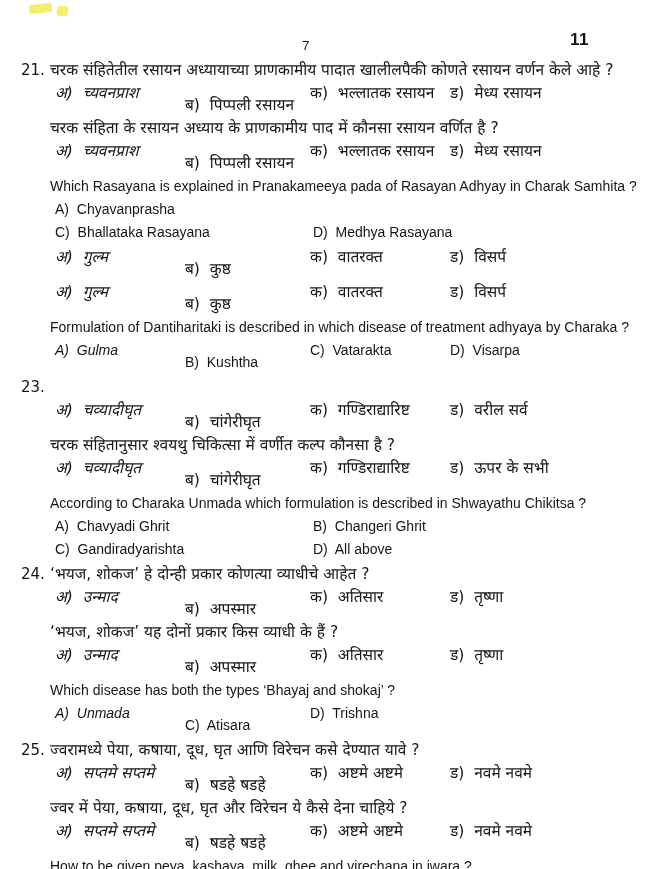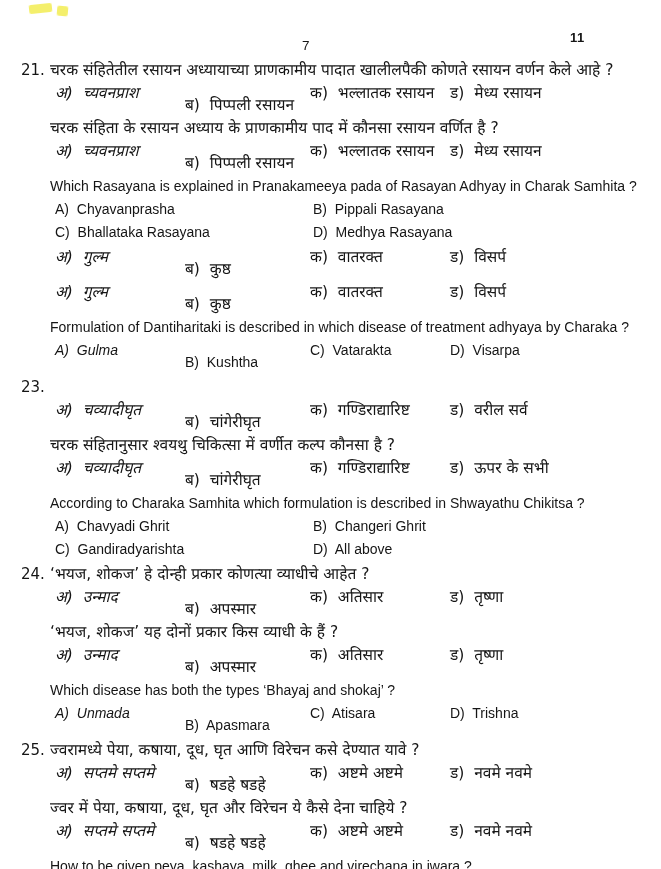--- a/index.html
+++ b/index.html
@@ -5,21 +5,21 @@
   * { margin:0; padding:0; box-sizing:border-box; }
   html,body { width:661px; height:869px; }
   body {
     background:#ffffff;
     font-family:"Liberation Sans", sans-serif;
     color:#151515;
     position:relative;
     overflow:hidden;
   }
   .page-num-center { position:absolute; top:38px; left:302px; font-size:13.5px; }
-  .page-num-corner { position:absolute; top:30px; left:570px; font-size:13px; font-weight:bold; letter-spacing:0.5px; }
+  .page-num-corner { position:absolute; top:30px; left:570px; font-size:17px; font-weight:bold; letter-spacing:0.5px; }
   .mark { position:absolute; background:#f2ec48; border-radius:2px; opacity:0.8; filter:blur(0.4px); }
   .content { position:absolute; top:59px; left:0; width:555px; }
   .question { position:relative; padding-left:50px; margin-bottom:2px; }
   .line { min-height:23px; line-height:23px; white-space:nowrap; }
   .qnum { position:absolute; left:21px; top:0; font-size:15px; line-height:23px; }
   .dev { font-size:15.5px; font-family:"DejaVu Sans", sans-serif; }
   .en  { font-size:14px; font-family:"Liberation Sans", sans-serif; }
   .opts4, .opts2 { display:flex; padding-left:5px; }
   .opts4 .cell:nth-child(1) { width:130px;font-style:italic; }
   .opts4 .cell:nth-child(2) { width:125px;margin-top:12px; }
@@ -55,21 +55,20 @@
       <span class="cell">अ)&nbsp; च्यवनप्राश</span>
       <span class="cell">ब)&nbsp; पिप्पली रसायन</span>
       <span class="cell">क)&nbsp; भल्लातक रसायन</span>
       <span class="cell">ड)&nbsp; मेध्य रसायन</span>
     </div>
     <div class="line en">
       <span>Which Rasayana is explained in Pranakameeya pada of Rasayan Adhyay in Charak Samhita ?</span>
     </div>
     <div class="line opts2 en">
       <span class="cell">A)&nbsp; Chyavanprasha</span>
-      <span class="cell">B)&nbsp; Pippali Rasayana</span>
     </div>
     <div class="line opts2 en">
       <span class="cell">C)&nbsp; Bhallataka Rasayana</span>
       <span class="cell">D)&nbsp; Medhya Rasayana</span>
     </div>
   </section>
 
   <section class="question">
     <div class="line opts4 dev">
       <span class="cell">अ)&nbsp; गुल्म</span>
@@ -107,21 +106,21 @@
     <div class="line dev">
       <span>चरक संहितानुसार श्वयथु चिकित्सा में वर्णीत कल्प कौनसा है ?</span>
     </div>
     <div class="line opts4 dev">
       <span class="cell">अ)&nbsp; चव्यादीघृत</span>
       <span class="cell">ब)&nbsp; चांगेरीघृत</span>
       <span class="cell">क)&nbsp; गण्डिराद्यारिष्ट</span>
       <span class="cell">ड)&nbsp; ऊपर के सभी</span>
     </div>
     <div class="line en">
-      <span>According to Charaka Samhita which formulation is described in Shwayathu Chikitsa ?</span>
+      <span>According to Charaka Unmada which formulation is described in Shwayathu Chikitsa ?</span>
     </div>
     <div class="line opts2 en">
       <span class="cell">A)&nbsp; Chavyadi Ghrit</span>
       <span class="cell">B)&nbsp; Changeri Ghrit</span>
     </div>
     <div class="line opts2 en">
       <span class="cell">C)&nbsp; Gandiradyarishta</span>
       <span class="cell">D)&nbsp; All above</span>
     </div>
   </section>
@@ -144,21 +143,20 @@
       <span class="cell">अ)&nbsp; उन्माद</span>
       <span class="cell">ब)&nbsp; अपस्मार</span>
       <span class="cell">क)&nbsp; अतिसार</span>
       <span class="cell">ड)&nbsp; तृष्णा</span>
     </div>
     <div class="line en">
       <span>Which disease has both the types ‘Bhayaj and shokaj’ ?</span>
     </div>
     <div class="line opts4 en">
       <span class="cell">A)&nbsp; Unmada</span>
-      <span class="cell">B)&nbsp; Apasmara</span>
       <span class="cell">C)&nbsp; Atisara</span>
       <span class="cell">D)&nbsp; Trishna</span>
     </div>
   </section>
 
   <section class="question">
     <div class="line dev">
       <span class="qnum">25.</span>
       <span>ज्वरामध्ये पेया, कषाया, दूध, घृत आणि विरेचन कसे देण्यात यावे ?</span>
     </div>

